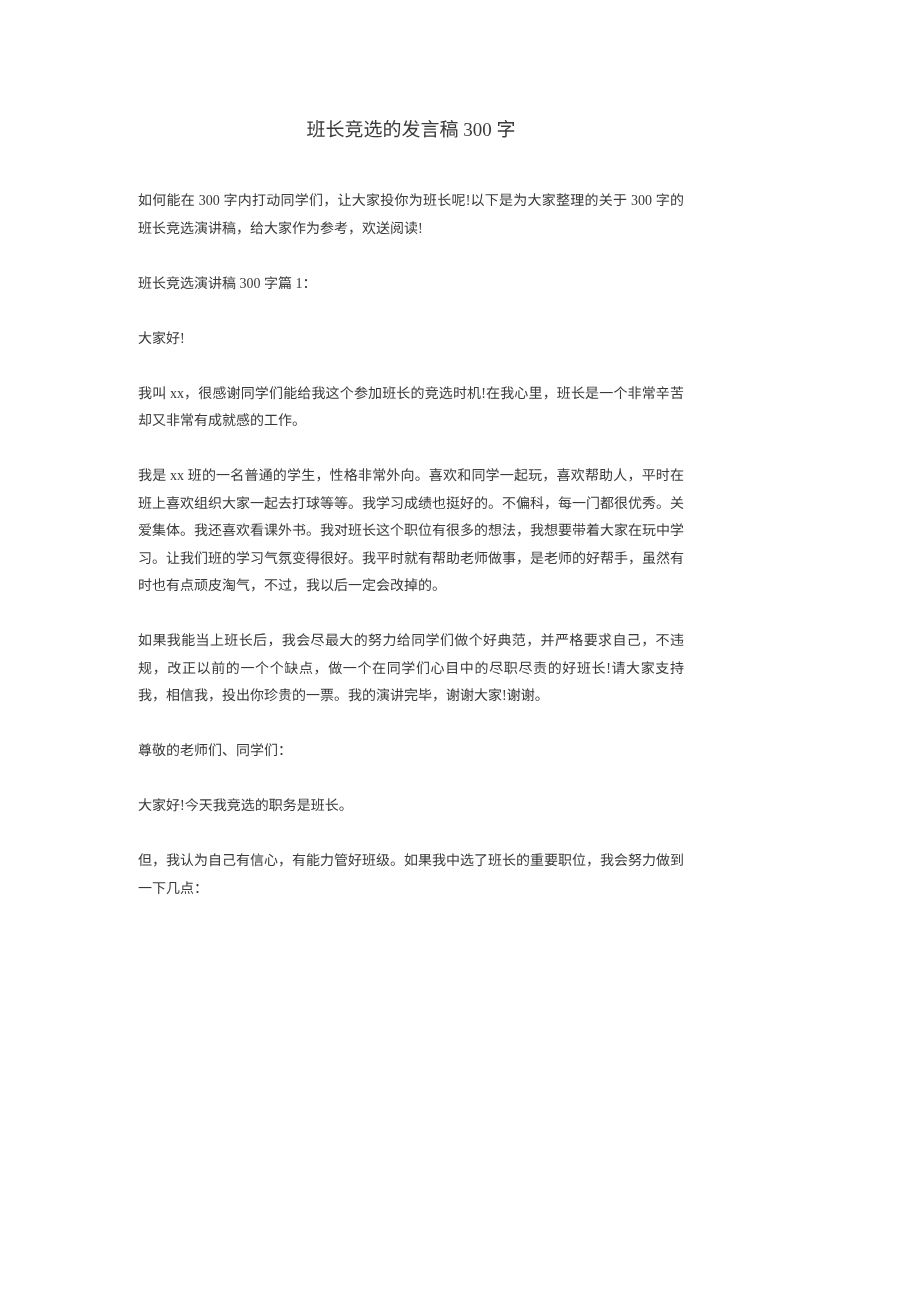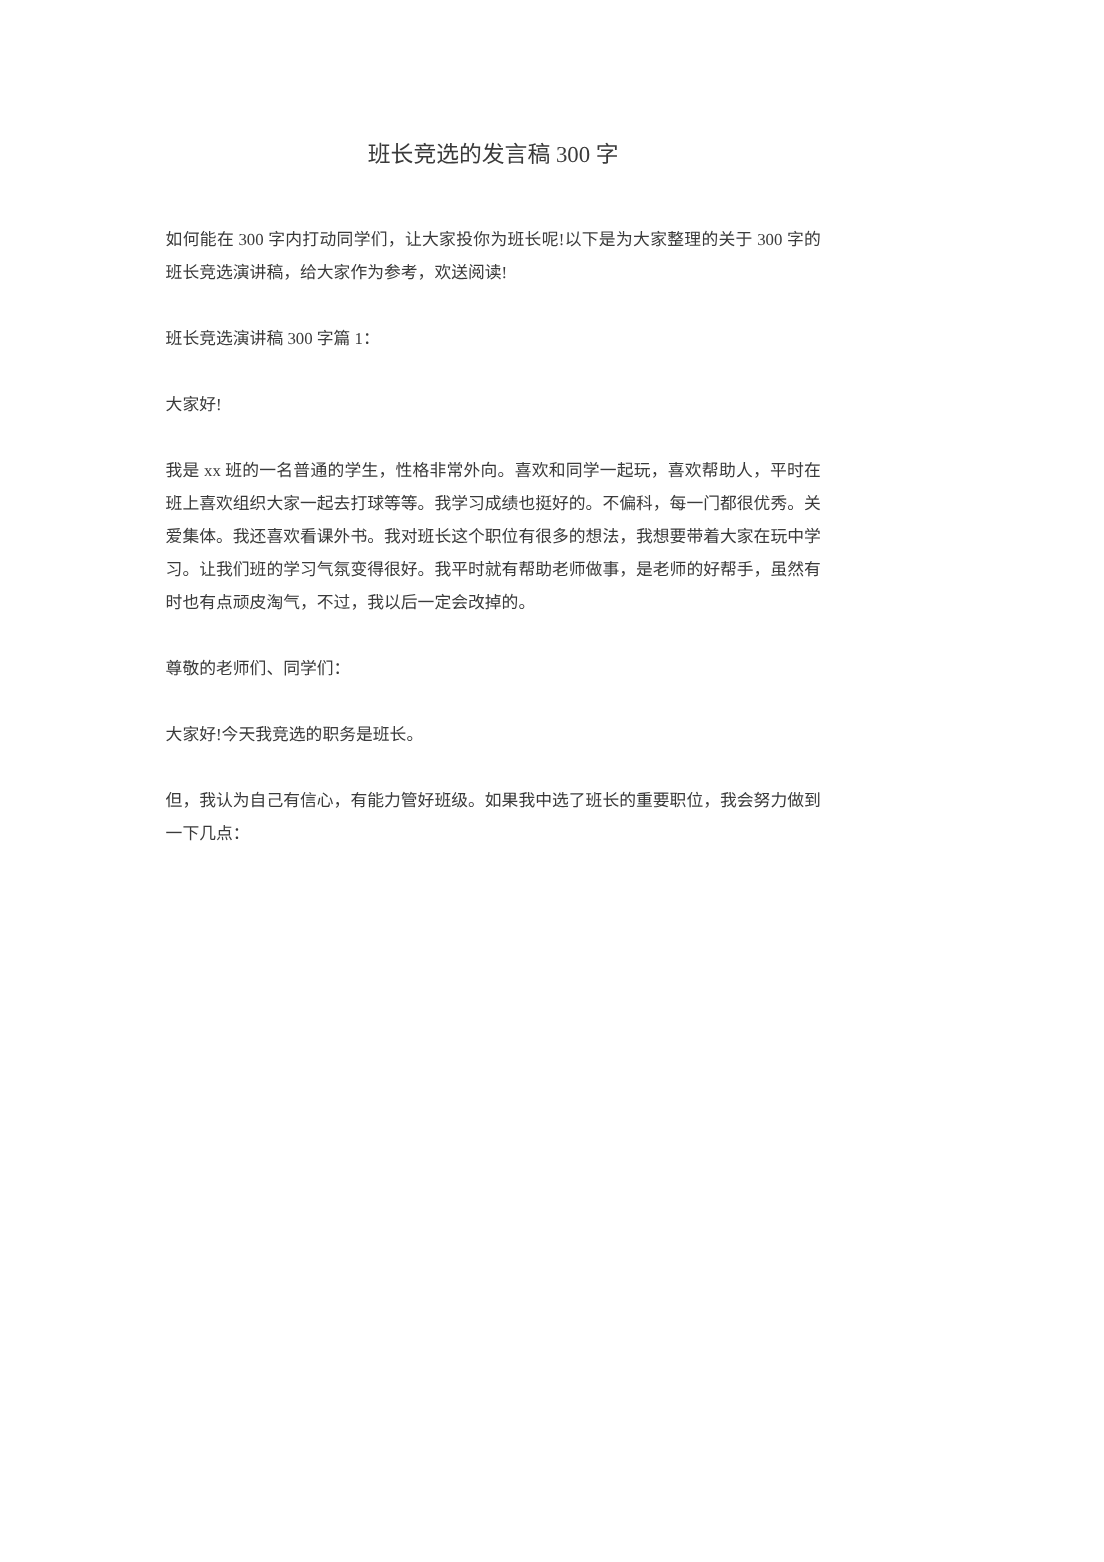--- a/index.html
+++ b/index.html
@@ -42,17 +42,19 @@
 </style>
 </head>
 <body>
 
 <div class="page">
   <h1 class="doc-title">班长竞选的发言稿 300 字</h1>
 
   <p class="para">如何能在 300 字内打动同学们，让大家投你为班长呢!以下是为大家整理的关于 300 字的班长竞选演讲稿，给大家作为参考，欢送阅读!</p>
   <p class="para">班长竞选演讲稿 300 字篇 1：</p>
   <p class="para">大家好!</p>
+  <p class="para">我叫 xx，很感谢同学们能给我这个参加班长的竞选时机!在我心里，班长是一个非常辛苦却又非常有成就感的工作。</p>
   <p class="para">我是 xx 班的一名普通的学生，性格非常外向。喜欢和同学一起玩，喜欢帮助人，平时在班上喜欢组织大家一起去打球等等。我学习成绩也挺好的。不偏科，每一门都很优秀。关爱集体。我还喜欢看课外书。我对班长这个职位有很多的想法，我想要带着大家在玩中学习。让我们班的学习气氛变得很好。我平时就有帮助老师做事，是老师的好帮手，虽然有时也有点顽皮淘气，不过，我以后一定会改掉的。</p>
+  <p class="para">如果我能当上班长后，我会尽最大的努力给同学们做个好典范，并严格要求自己，不违规，改正以前的一个个缺点，做一个在同学们心目中的尽职尽责的好班长!请大家支持我，相信我，投出你珍贵的一票。我的演讲完毕，谢谢大家!谢谢。</p>
   <p class="para">尊敬的老师们、同学们：</p>
   <p class="para">大家好!今天我竞选的职务是班长。</p>
   <p class="para">但，我认为自己有信心，有能力管好班级。如果我中选了班长的重要职位，我会努力做到一下几点：</p>
 </div>
 
 </body></html>

